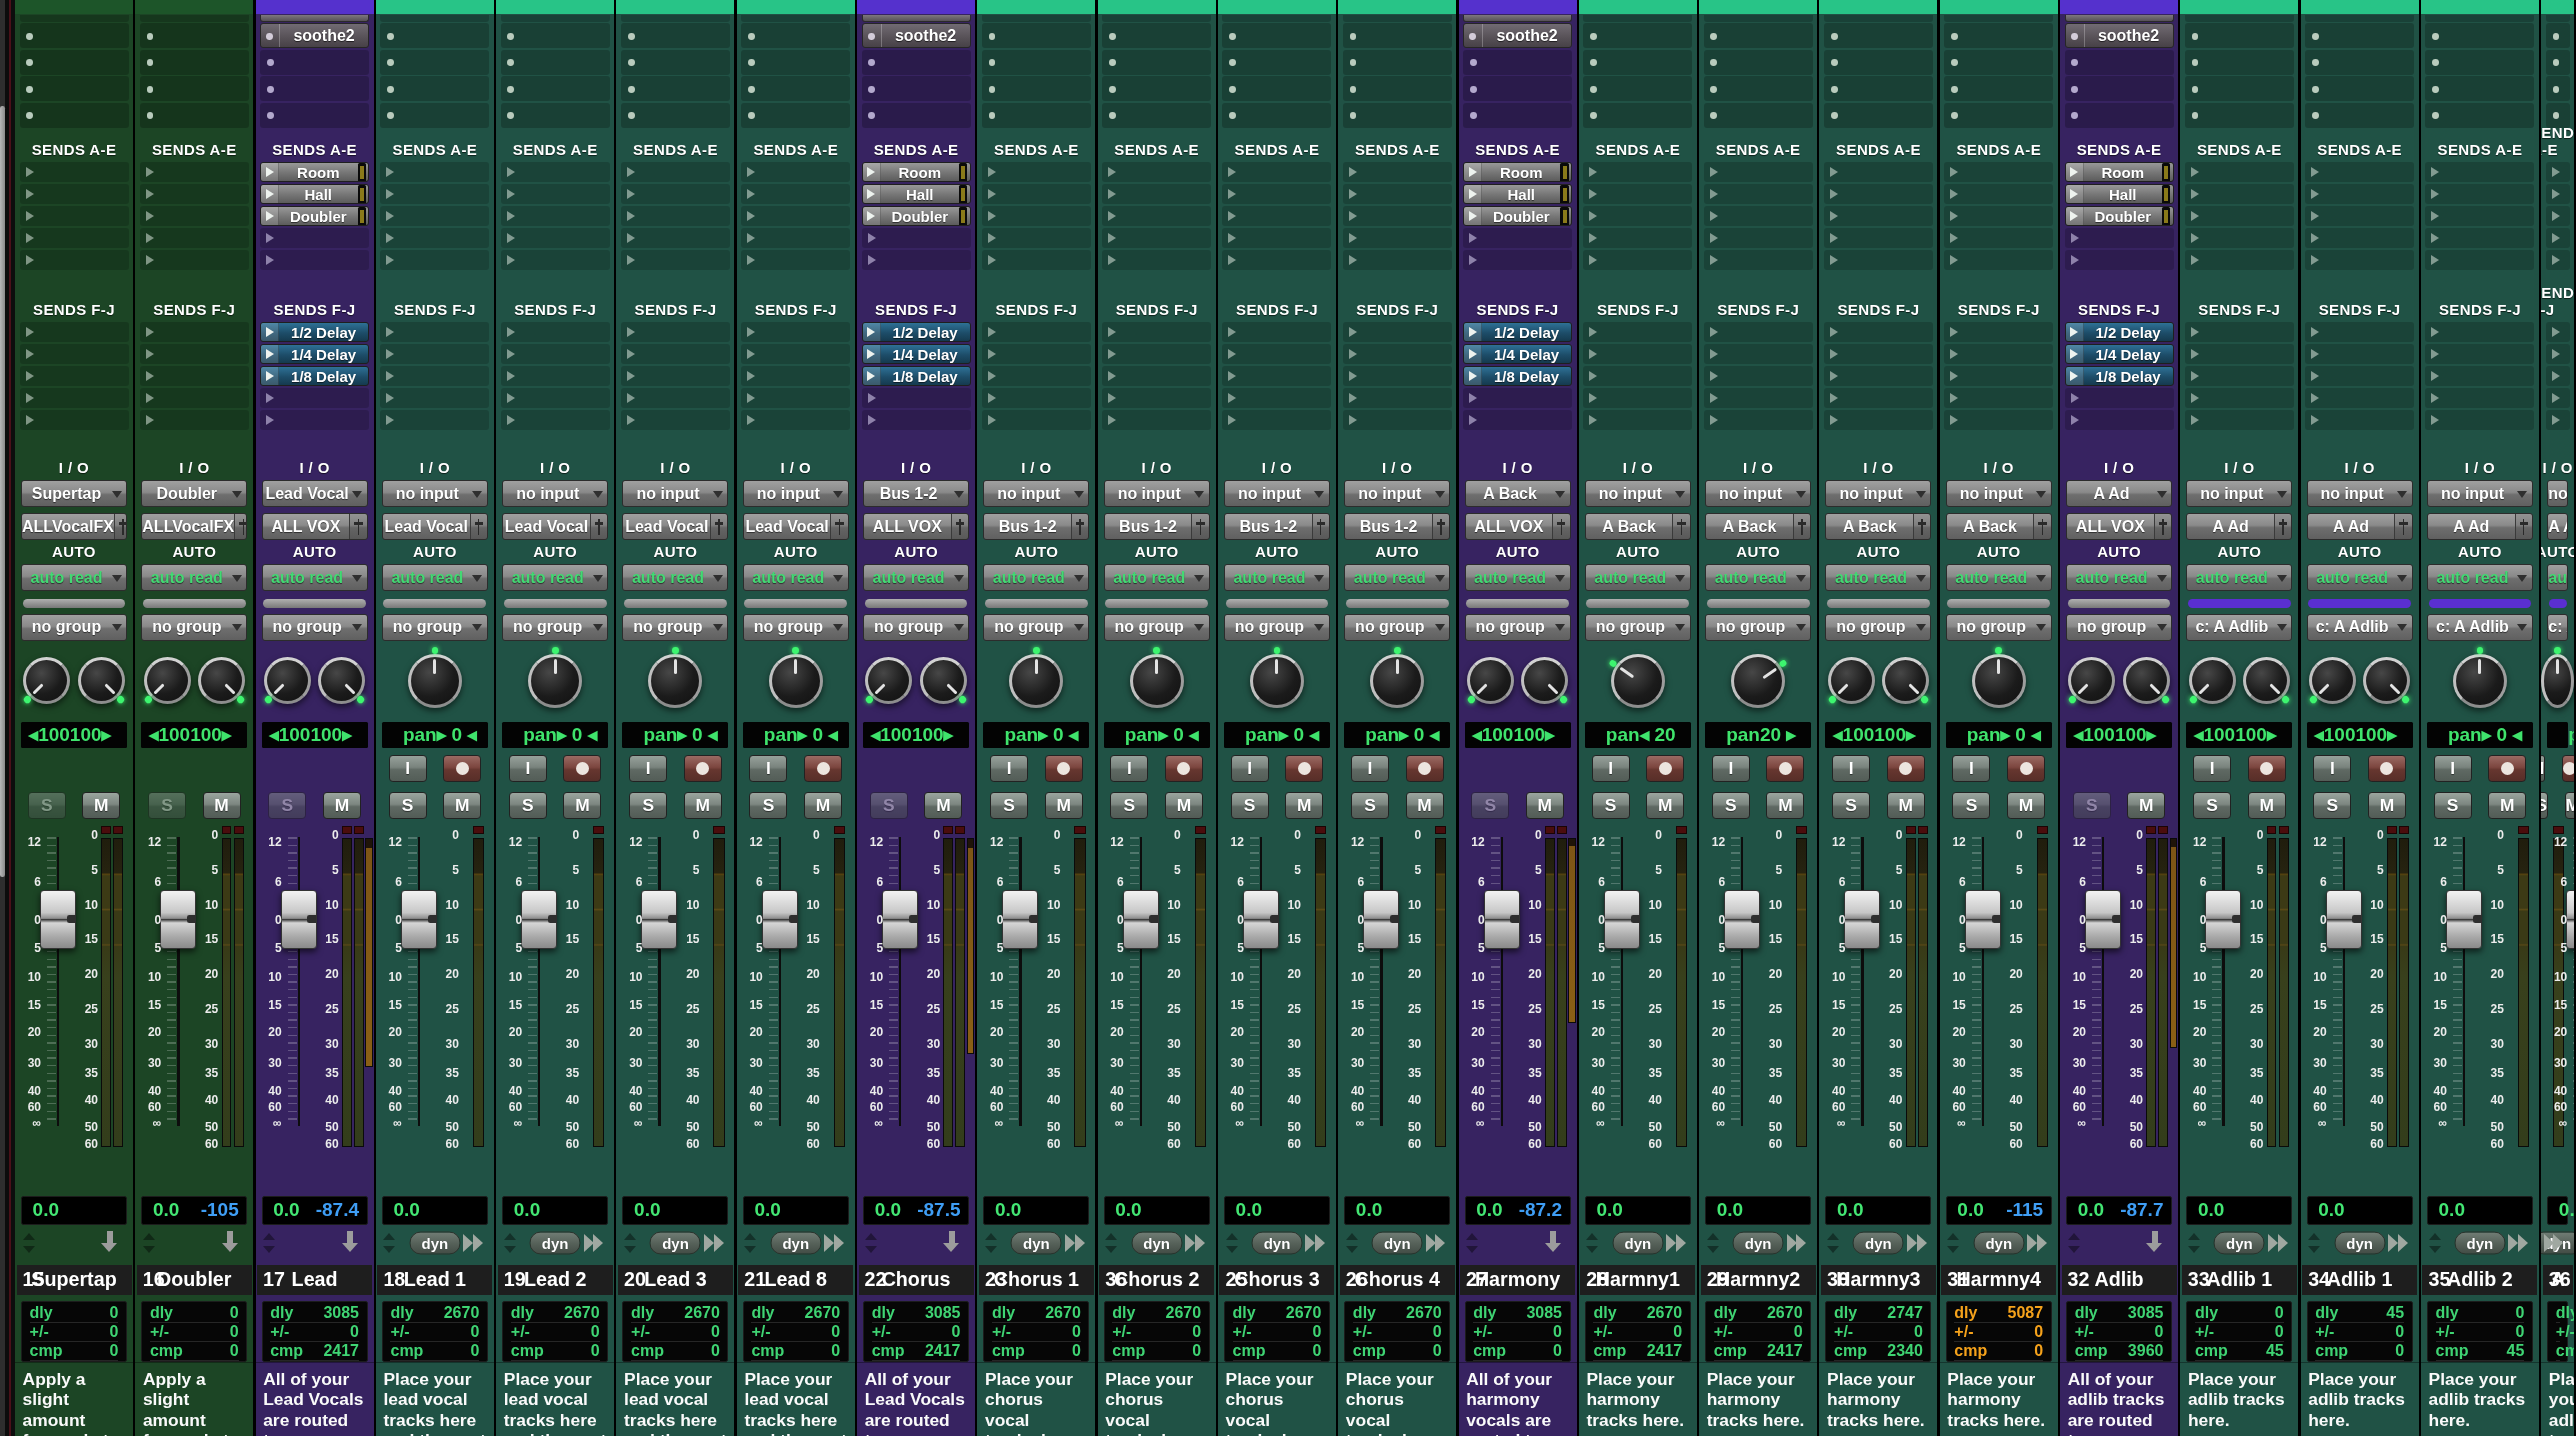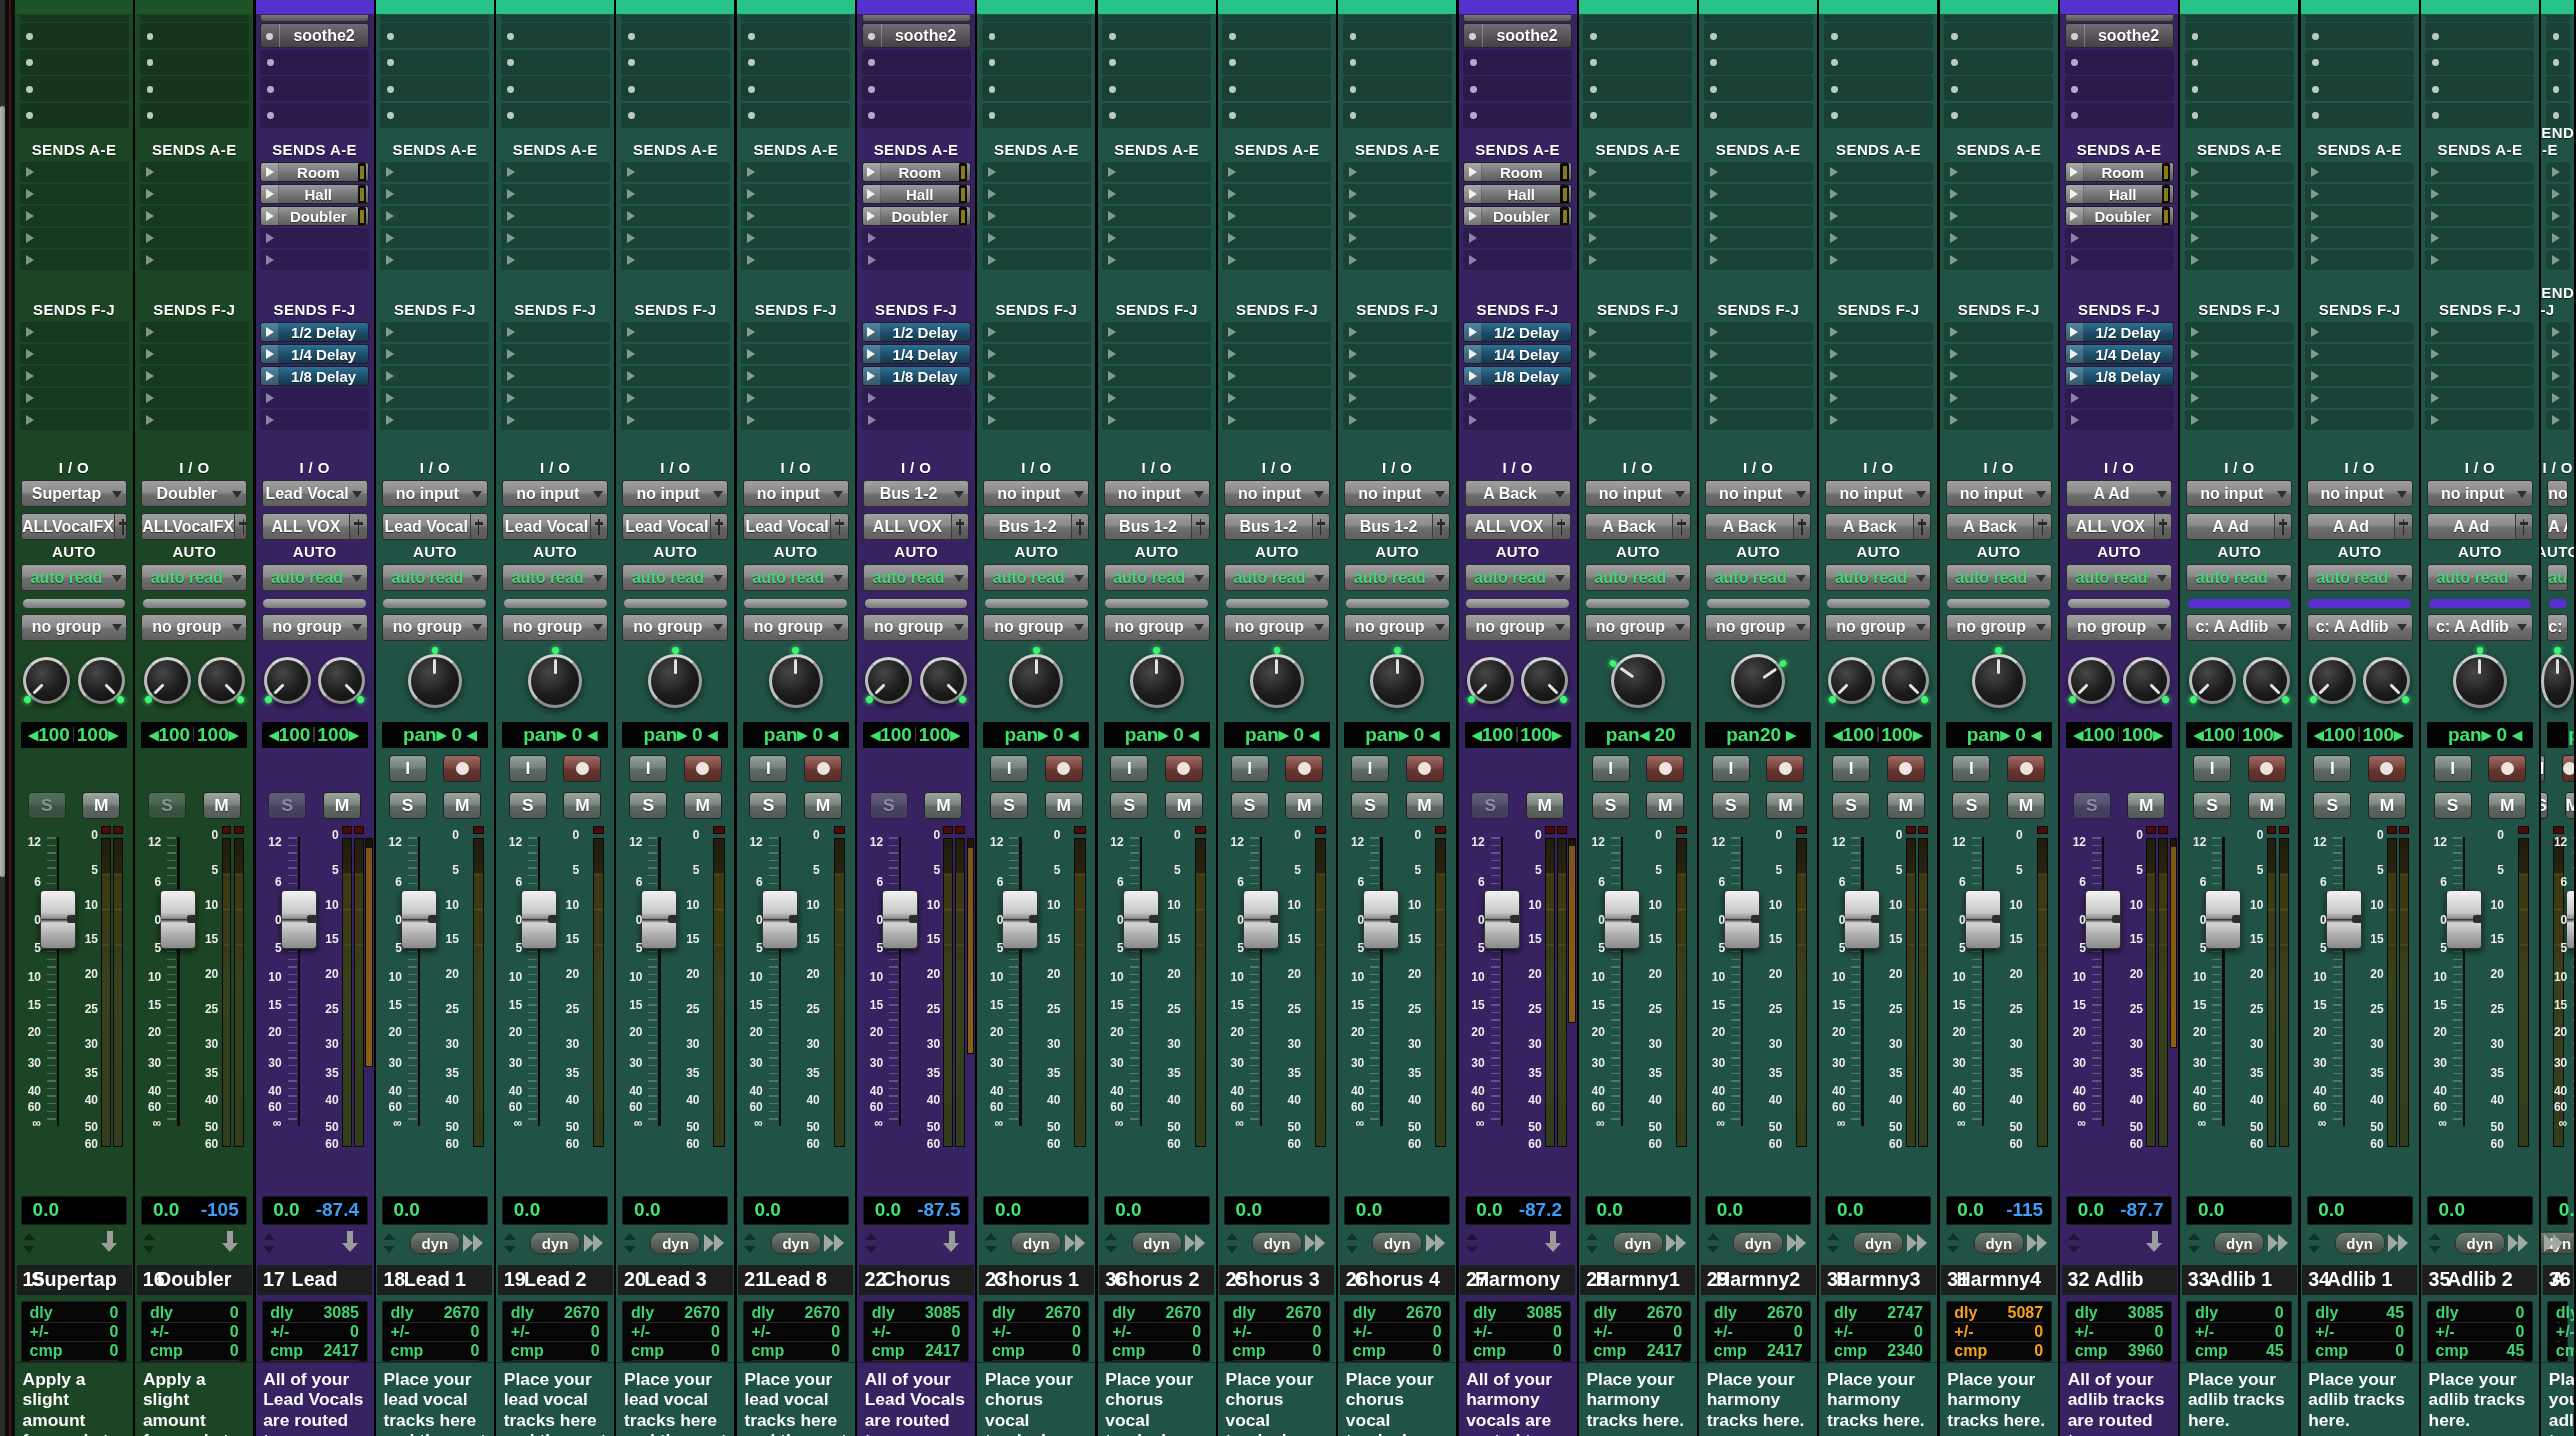--- a/index.html
+++ b/index.html
@@ -71,21 +71,21 @@
   .knob .pointer{position:absolute;left:50%;top:5%;width:3px;height:32%;margin-left:-1.5px;background:#e3e3e3;border-radius:1.5px;}
   .knob .led{position:absolute;left:50%;top:-9.8px;width:6.8px;height:6.8px;margin-left:-3.4px;border-radius:50%;background:#3df56f;box-shadow:0 0 5.3px #3df56f;}
   
   .panrow{height:32px;flex:none;padding:3px 6px;}
   .pandisp{height:26px;background:#030303;border-radius:1.5px;display:flex;align-items:center;color:#3fe36c;font-weight:bold;font-size:19px;}
   .pandisp .plabel{padding-left:21px;}
   .pandisp .pspacer{flex:1;}
   .pandisp .pvalue{padding-right:19.7px;white-space:nowrap;}
   .pandisp.stereo{justify-content:space-between;}
   .pandisp .pleft{padding-left:7.6px;}
-  .pandisp .pright{padding-right:9px;}
+  .pandisp .pright{padding-right:21px;}
   .pandisp .vdiv{width:1.5px;height:60%;background:#3a3a3a;}
   
   .recrow{height:36px;flex:none;display:flex;align-items:center;justify-content:center;gap:16.6px;}
   .smrow{height:38px;flex:none;display:flex;align-items:center;justify-content:center;gap:16.6px;}
   .sqbtn{width:38px;height:26.5px;border-radius:3.8px;border:0.8px solid #222;display:flex;align-items:center;justify-content:center;color:#fff;font-weight:bold;font-size:17.4px;text-shadow:0 0.8px 0.8px rgba(0,0,0,.5);}
   .ibtn{background:linear-gradient(#97a19b 0%,#79837d 45%,#5f6963 55%,#535d57);}
   .rbtn{background:linear-gradient(#9a6a63 0%,#7c463f 45%,#66362f 55%,#572e28);position:relative;}
   .rbtn::before{content:"";width:13px;height:13px;border-radius:50%;background:#ece5df;}
   .sbtn,.mbtn{background:linear-gradient(#9aa59e 0%,#7d8781 45%,#5f6963 55%,#525c56);}
   .sbtn.dim{opacity:.45;}

